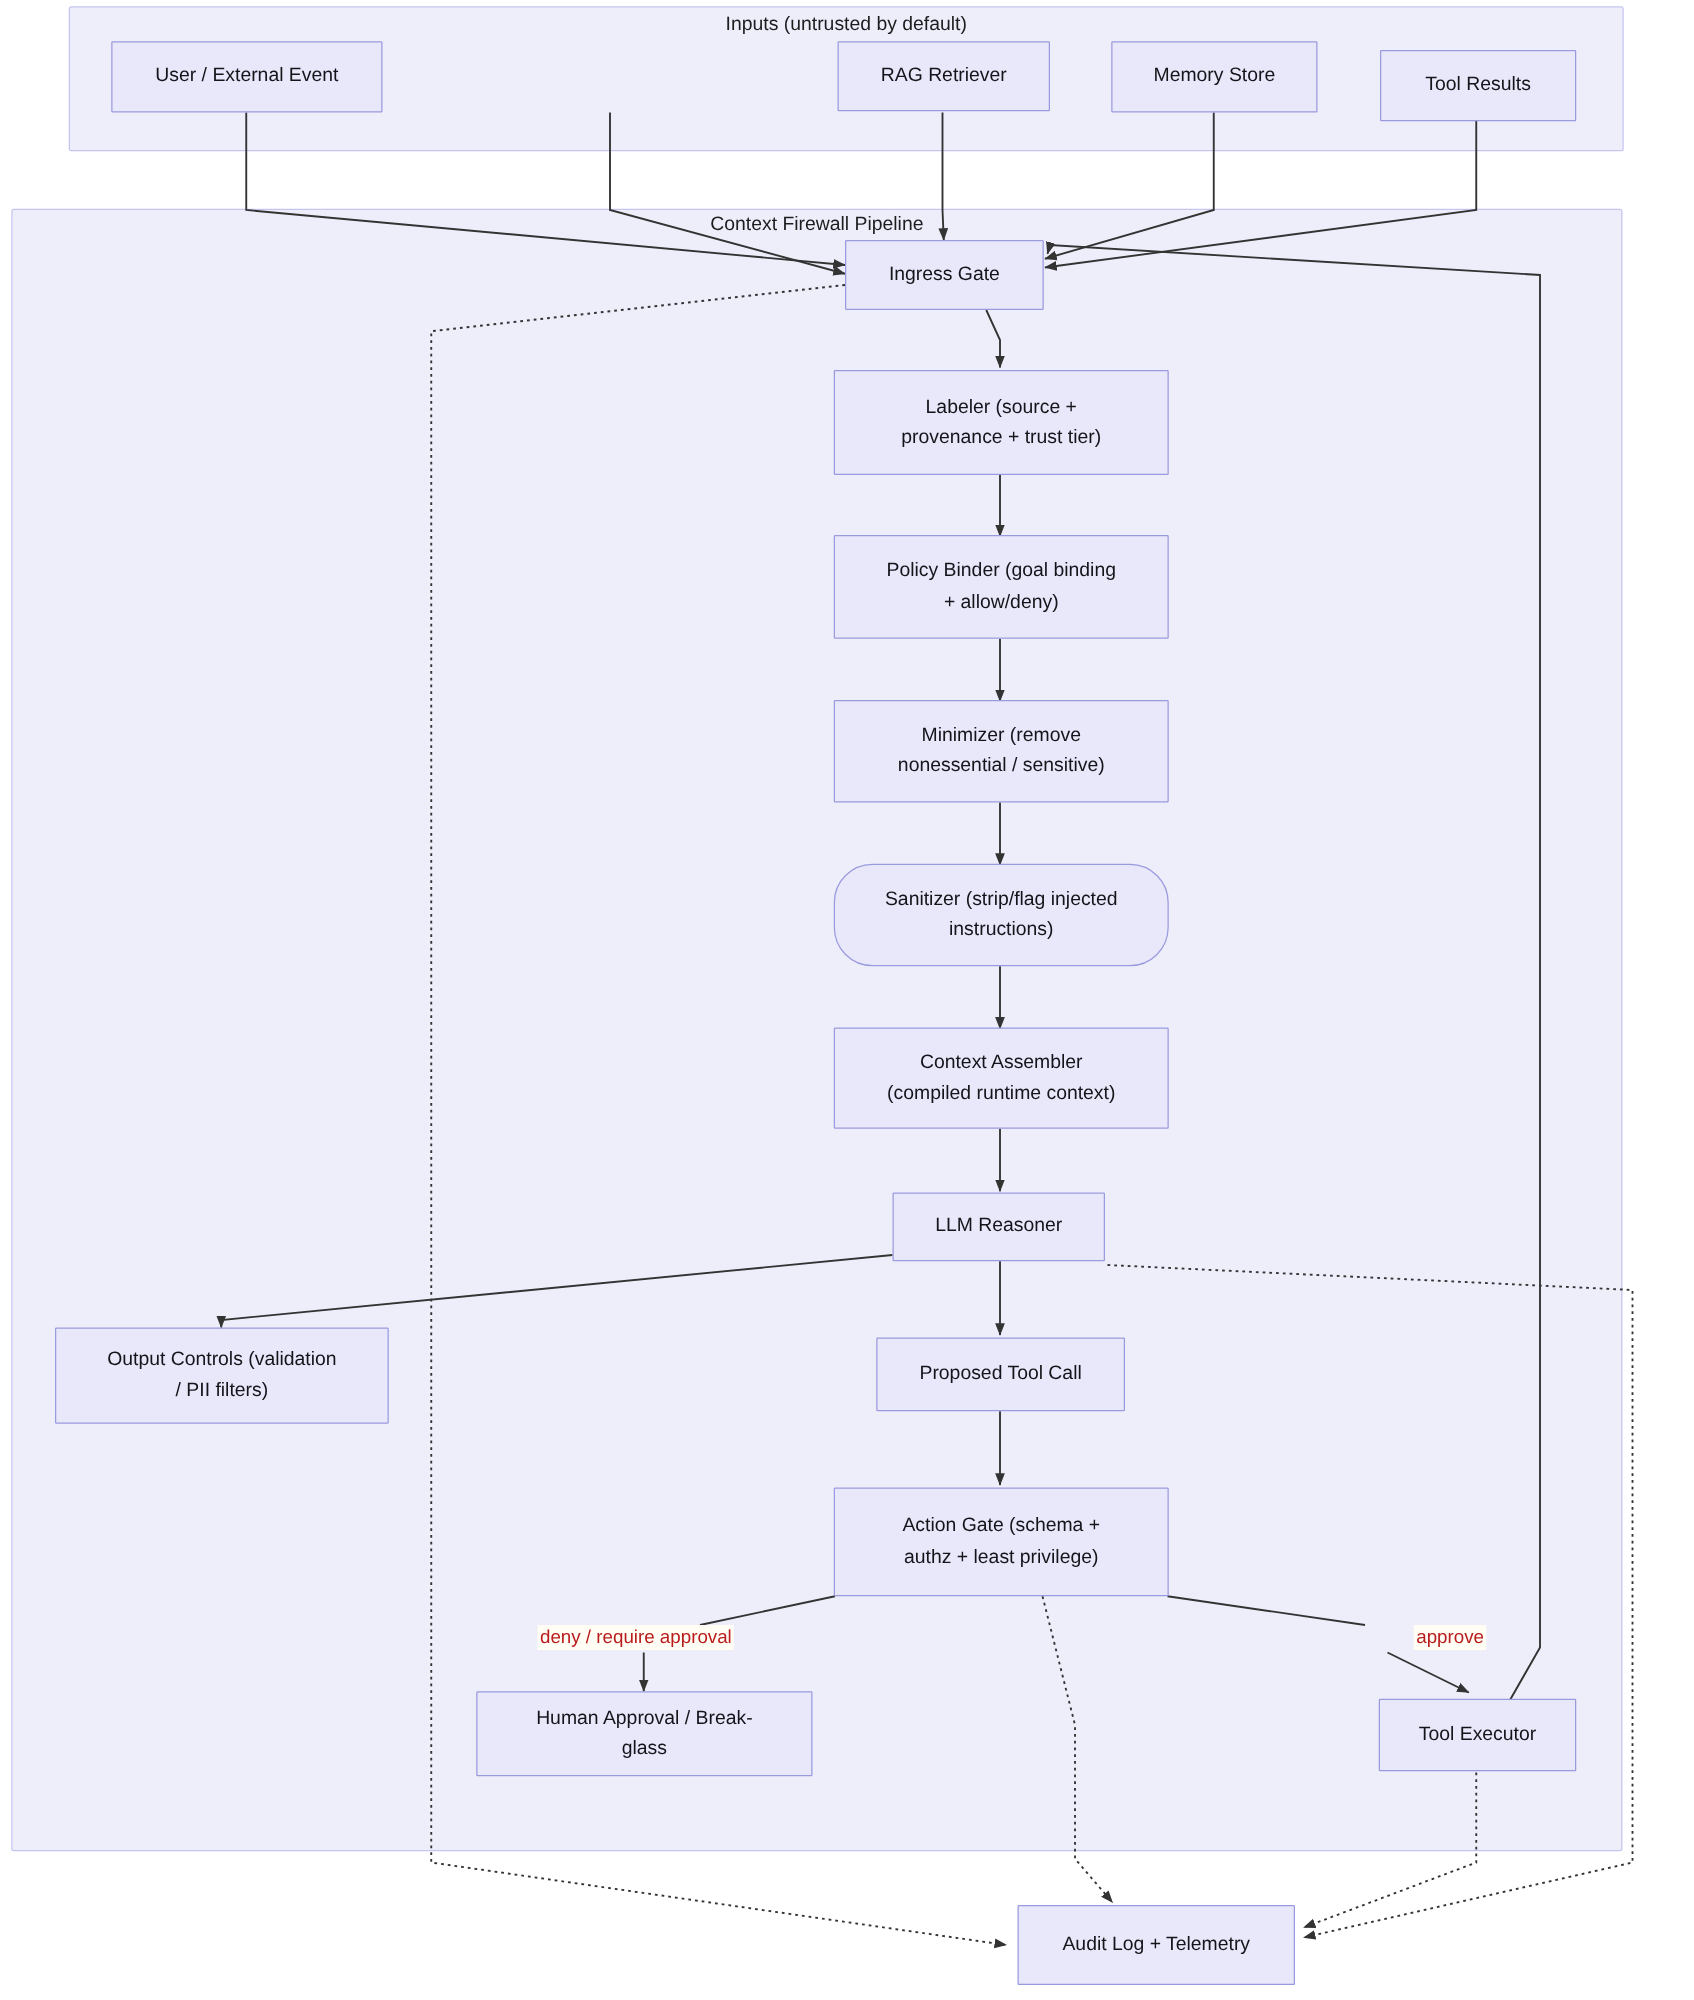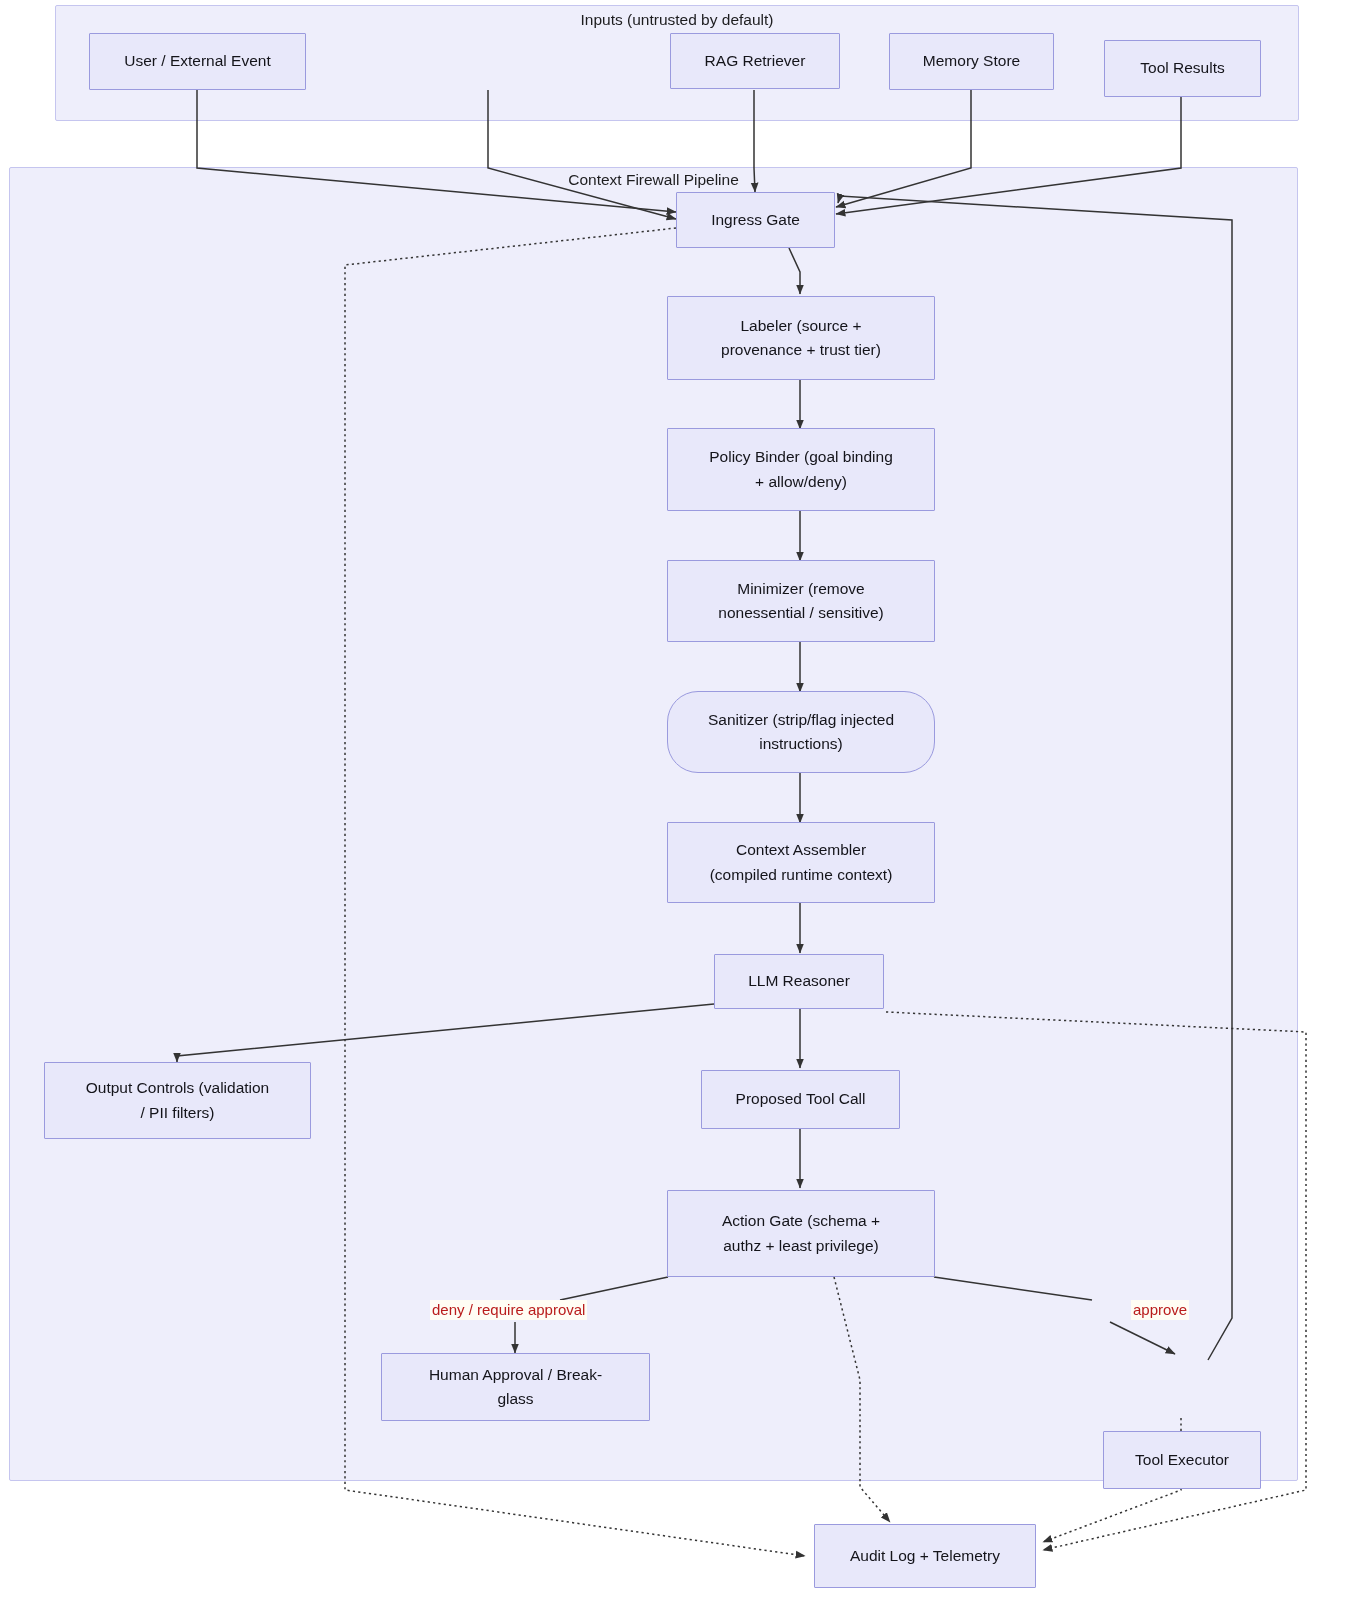--- a/index.html
+++ b/index.html
@@ -177,21 +177,21 @@
   <div class="node" style="left:667px; top:1190px; width:268px; height:87px; flex-direction:column;">
     <span>Action Gate (schema +</span>
     <span>authz + least privilege)</span>
   </div>
 
   <div class="node" style="left:381px; top:1353px; width:269px; height:68px; flex-direction:column;">
     <span>Human Approval / Break-</span>
     <span>glass</span>
   </div>
 
-  <div class="node" style="left:1103px; top:1431px; width:158px; height:58px;">
+  <div class="node" style="left:1103px; top:1359px; width:158px; height:58px;">
     <span>Tool Executor</span>
   </div>
 
   <div class="node" style="left:814px; top:1524px; width:222px; height:64px;">
     <span>Audit Log + Telemetry</span>
   </div>
 
   <div class="edge-label" style="left:430px; top:1300px;">deny / require approval</div>
   <div class="edge-label" style="left:1091px; top:1300px;margin-left:40px;">approve</div>
 

